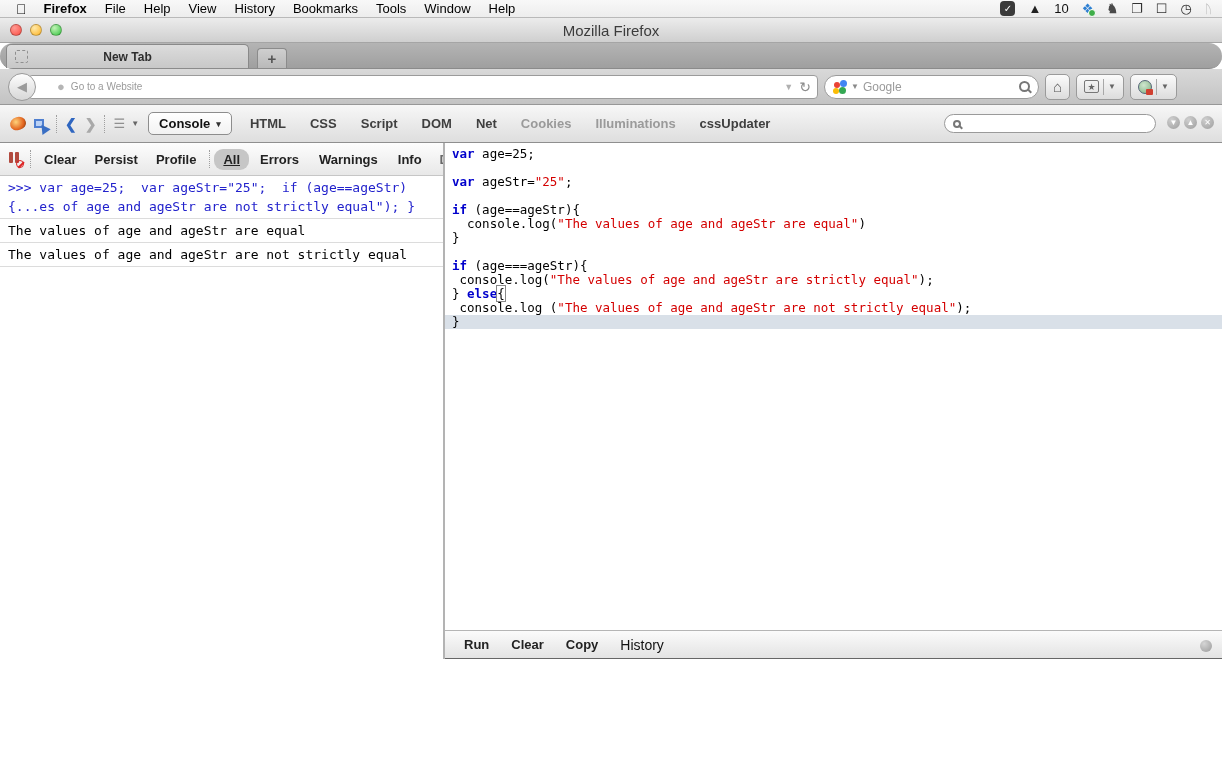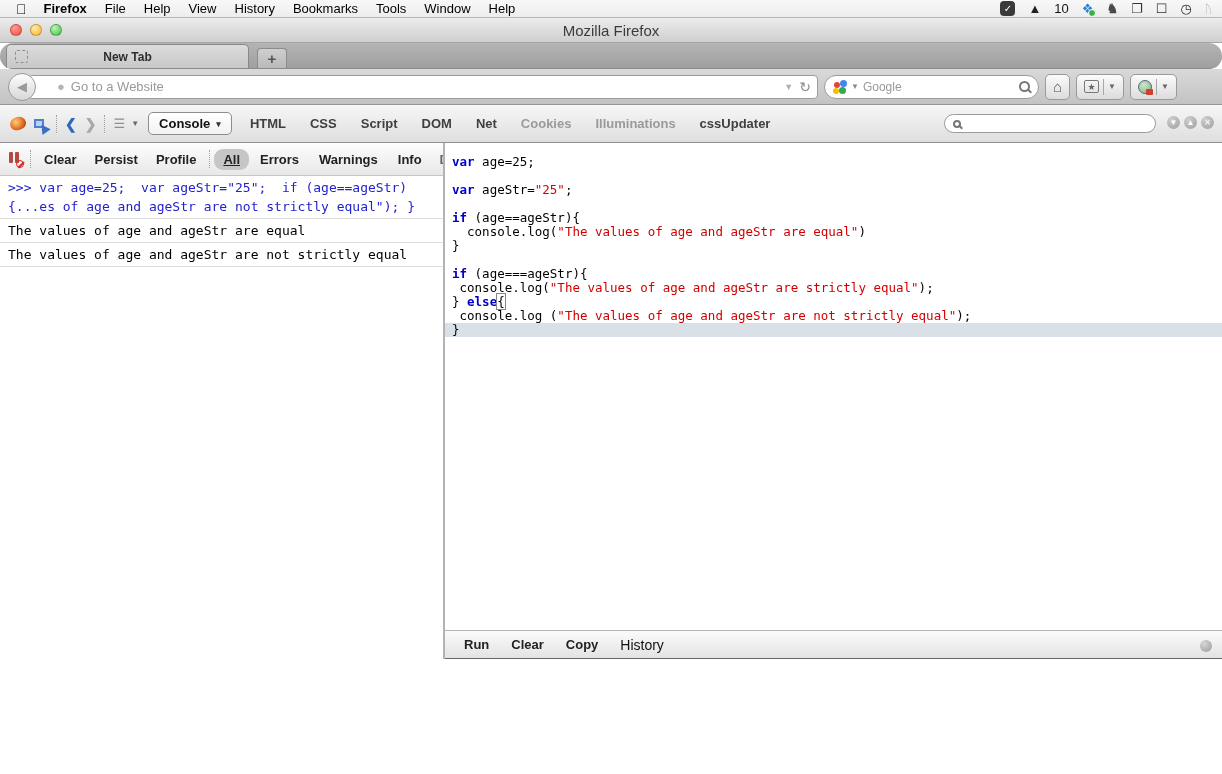--- a/index.html
+++ b/index.html
@@ -84,21 +84,21 @@
     background:linear-gradient(#fdfdfd,#d7d7d7);
     border:1px solid #9a9a9a; display:flex; align-items:center; justify-content:center;
     color:#9a9a9a; font-size:13px; flex:none; z-index:2; margin-right:-14px;
   }
   .urlbar {
     flex:none; width:790px; height:24px; background:#fff;
     border:1px solid #9b9b9b; border-radius:4px;
     display:flex; align-items:center; padding:0 6px 0 28px; gap:6px; position:relative;
   }
   .globe { color:#b5b5b5; font-size:13px; }
-  .url-text { color:#9a9a9a; font-size:13px; flex:1; }
+  .url-text { color:#9a9a9a; font-size:10px; flex:1; }
   .url-drop { color:#b0b0b0; font-size:9px; }
   .reload { color:#8b8b8b; font-size:14px; }
   .searchbar {
     flex:none; width:215px; height:24px; background:#fff;
     border:1px solid #9b9b9b; border-radius:13px;
     display:flex; align-items:center; padding:0 8px; gap:4px;
   }
   .google-logo { width:14px; height:14px; position:relative; flex:none; }
   .google-logo i { position:absolute; border-radius:50%; }
   .google-logo .b1{ width:7px;height:7px;background:#4285f4;right:0;top:0; }
@@ -183,21 +183,21 @@
 
   
   .console-list { flex:1; overflow:hidden; font-family:"DejaVu Sans Mono", monospace; font-size:13px; }
   .entry { border-bottom:1px solid #dcdcdc; padding:2px 8px; line-height:19px; white-space:pre; }
   .entry.input { color:#2222cc; }
   .entry.log { color:#000; }
 
   
   .editor {
     flex:1; font-family:"DejaVu Sans Mono", monospace; font-size:12.5px;
-    line-height:14px; padding-top:12px; overflow:hidden; cursor:text;
+    line-height:14px; padding-top:4px; overflow:hidden; cursor:text;
   }
   .code-line { height:14px; white-space:pre; padding-left:7px; }
   .code-line.hl { background:#d9e0e8; }
   .tok-kw { color:#0000cc; font-weight:bold; }
   .tok-str { color:#d40000; }
   .tok-pl { color:#000; }
   .tok-brace { color:#000; outline:1px solid #888; }
 
   
   .cmdbar {

